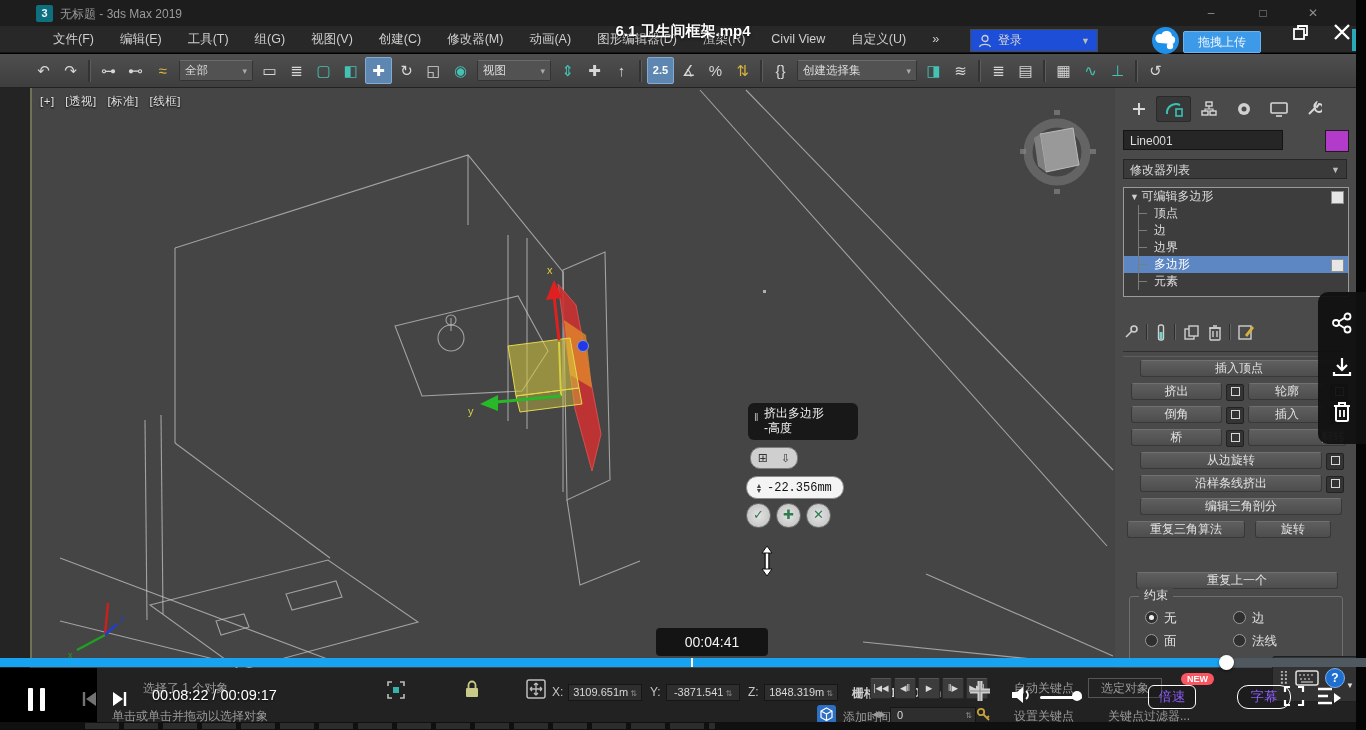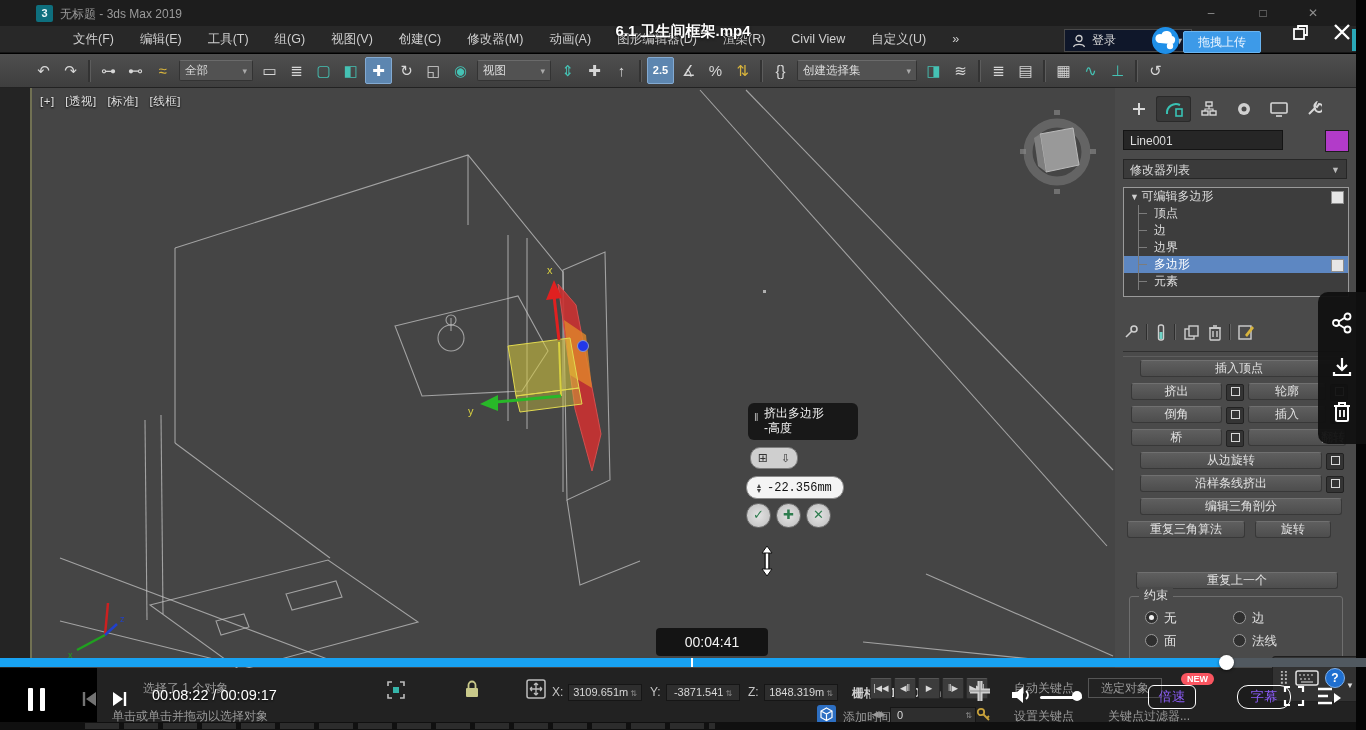--- a/index.html
+++ b/index.html
@@ -6,23 +6,23 @@
   #stage{position:relative;width:1366px;height:730px;overflow:hidden;background:#000;
          font-family:"Liberation Sans","DejaVu Sans",sans-serif;-webkit-font-smoothing:antialiased;}
   .abs{position:absolute;}
   
   #titlebar{left:0;top:0;width:1366px;height:26px;background:#1d1d1d;}
   #logo{left:36px;top:5px;width:17px;height:17px;background:#0e6f7e;border-radius:2px;color:#e8f6f8;
         font-size:11px;font-weight:bold;text-align:center;line-height:17px;}
   #app-title{left:60px;top:6px;font-size:12px;color:#9b9b9b;}
   .winbtn{top:4px;width:30px;height:18px;color:#8f8f8f;font-size:12px;text-align:center;line-height:18px;}
   #menubar{left:0;top:26px;width:1366px;height:27px;background:#282828;border-bottom:1px solid #151515;
-           display:flex;align-items:center;padding-left:60px;box-sizing:border-box;text-align:center;}
+           display:flex;align-items:center;padding-left:40px;box-sizing:border-box;text-align:center;}
   .menu-item{color:#cfcfcf;font-size:12.5px;padding:0 13px;line-height:26px;white-space:nowrap;}
-  #login-box{left:1064px;top:29px;width:126px;height:21px;background:#0f172a;border:1px solid #4a4a4a;
+  #login-box{left:970px;top:29px;width:126px;height:21px;background:#1d4ed8;border:1px solid #4a4a4a;
              display:flex;align-items:center;color:#d5d5d5;font-size:12px;}
   #upload-circle{left:1152px;top:27px;width:27px;height:27px;border-radius:50%;background:#1f8fe8;}
   #upload-btn{left:1183px;top:31px;width:76px;height:20px;background:#3d9ae8;border:1px solid #6ab4f0;
               border-radius:2px;color:#eaf5ff;font-size:12px;text-align:center;line-height:20px;}
   #upload-side{left:1352px;top:29px;width:11px;height:22px;background:#2aa8b8;}
   #toolbar{left:0;top:54px;width:1366px;height:34px;background:linear-gradient(#4f4f4f,#3e3e3e);
            border-bottom:1px solid #222;display:flex;align-items:center;padding-left:30px;box-sizing:border-box;}
   .tb-icon{width:25px;height:25px;margin:0 1px;border-radius:2px;color:#d6d6d6;font-size:15px;
            text-align:center;line-height:25px;flex:0 0 auto;}
   .tb-teal{color:#45c2b4;}

